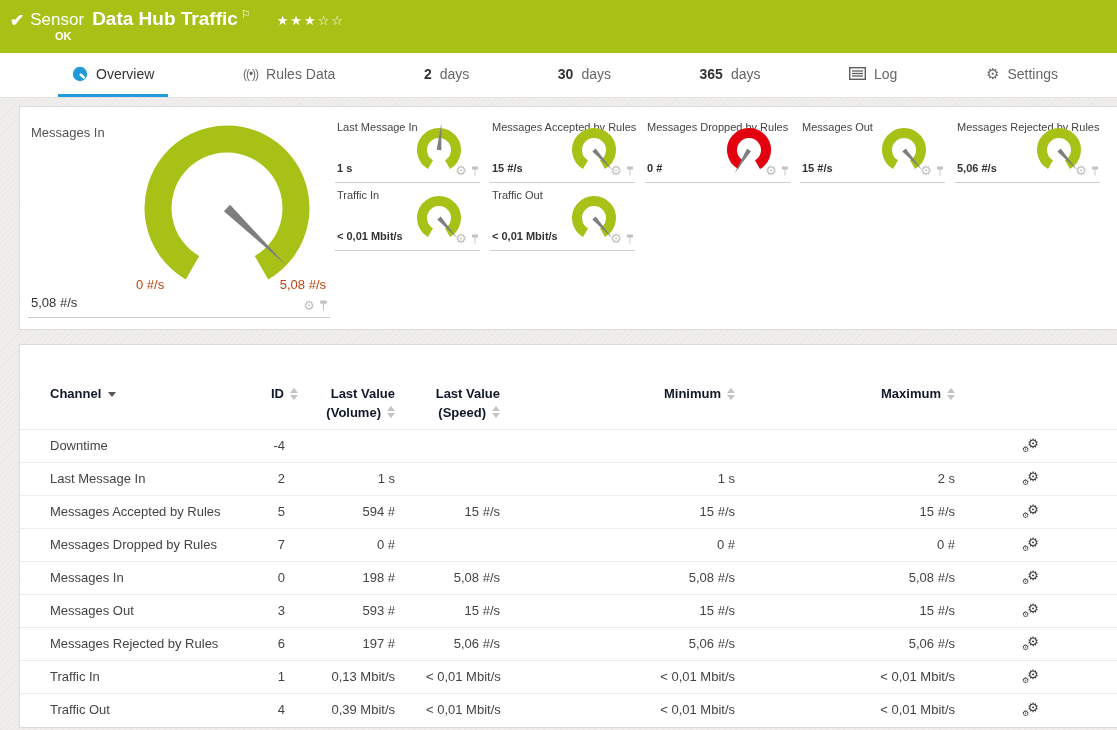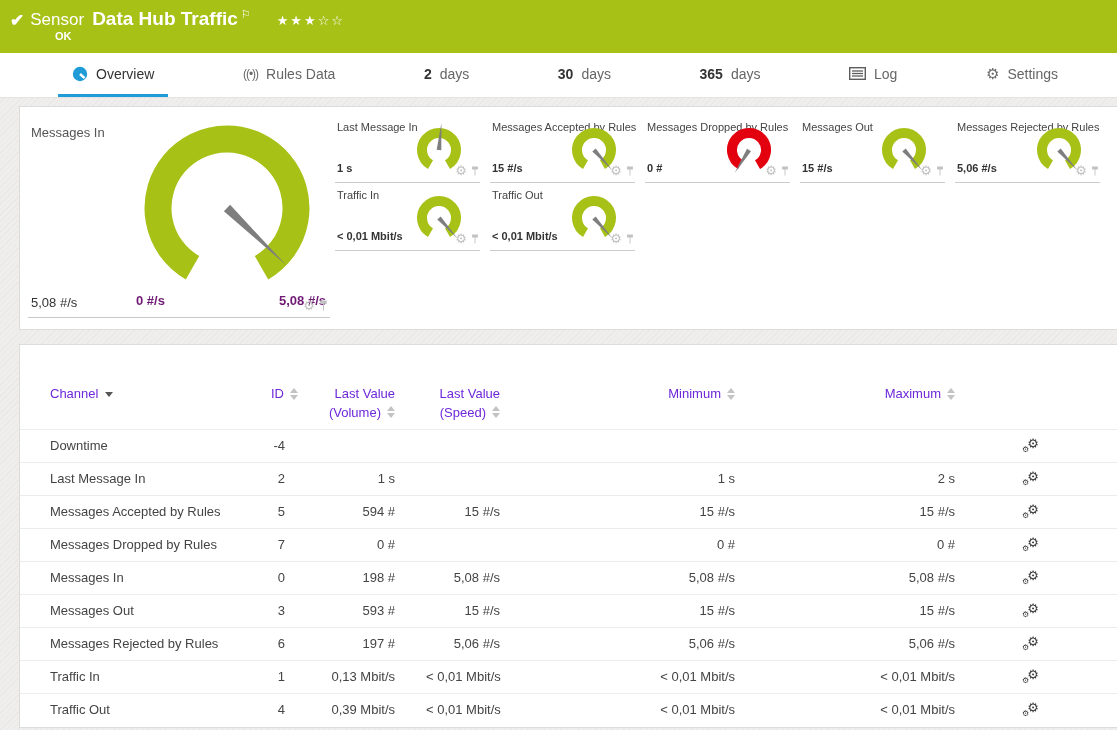--- a/index.html
+++ b/index.html
@@ -35,40 +35,40 @@
   
   .panel { margin-left:19px; background:#fff; border:1px solid #dcdcdc; border-right:none; }
   .gauges-panel { margin-top:8px; height:224px; position:relative; }
   .table-panel  { margin-top:14px; height:384px; }
 
   
   .primary-cell { position:absolute; left:8px; top:8px; width:302px; height:203px;
                   border-bottom:1px solid #c9c9c9; }
   .primary-title { position:absolute; left:3px; top:10px; font-size:13px; color:#555; }
   .primary-svg   { position:absolute; left:111px; top:17px; }
-  .primary-scale { position:absolute; left:108px; top:178px; width:190px;
-                   display:flex; justify-content:space-between; font-size:13px; color:#701a75;font-weight:bold; }
+  .primary-scale { position:absolute; left:108px; top:162px; width:190px;
+                   display:flex; justify-content:space-between; font-size:13px; color:#c2410c; }
   .primary-value { position:absolute; left:3px; bottom:7px; font-size:13px; color:#333; }
   .cell-icons { position:absolute; right:2px; bottom:5px; display:flex; align-items:center; gap:4px; }
   .gear-mini { font-size:13px; color:#c2c2c2; line-height:1; }
 
   
   .small-grid { position:absolute; left:315px; top:8px; display:grid;
                 grid-template-columns:repeat(5,145px); grid-auto-rows:68px; column-gap:10px; }
   .gcell { position:relative; border-bottom:1px solid #cccccc; }
   .gtitle { position:absolute; left:2px; top:6px; font-size:11px; color:#444; line-height:1.2;
             width:100%; }
   .gsvg  { position:absolute; right:13px; top:8px; }
   .gvalue{ position:absolute; left:2px; bottom:8px; font-size:11px; font-weight:bold; color:#333; }
   .gicons{ position:absolute; right:1px; bottom:5px; display:flex; align-items:center; gap:4px; }
 
   
   table { width:100%; border-collapse:collapse; table-layout:fixed; font-size:13px;
           color:#444; margin-top:38px; }
-  th { font-weight:normal; color:#6d28d9; vertical-align:top; padding-top:2px; height:46px; line-height:1.45; }
+  th { font-weight:bold; color:#0f172a; vertical-align:top; padding-top:2px; height:46px; line-height:1.45; }
   th, td { white-space:nowrap; overflow:hidden; }
   td { height:33px; border-top:1px solid #ececec; }
   .al { text-align:left;  padding-left:30px; }
   .ar30 { text-align:right; padding-right:30px; }
   .ar20 { text-align:right; padding-right:20px; }
   .ac { text-align:center; padding-right:30px; }
   .sort-icon { display:inline-flex; flex-direction:column; margin-left:6px; vertical-align:middle;
                position:relative; top:-1px; cursor:pointer; }
   .tri-up   { width:0; height:0; border-left:4px solid transparent; border-right:4px solid transparent;
               border-bottom:5px solid #c3c3c3; margin-bottom:2px; }

